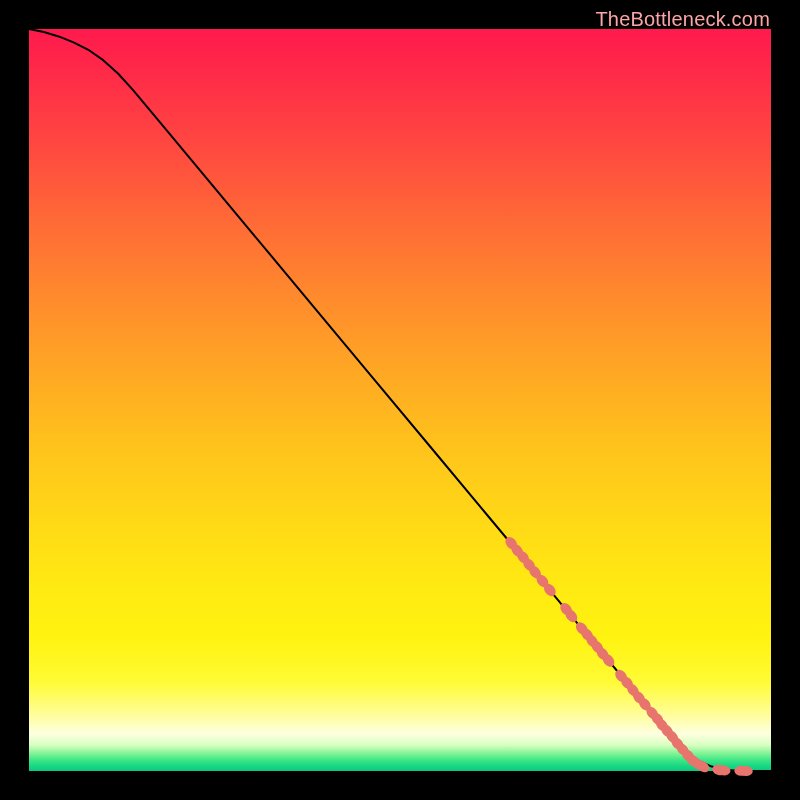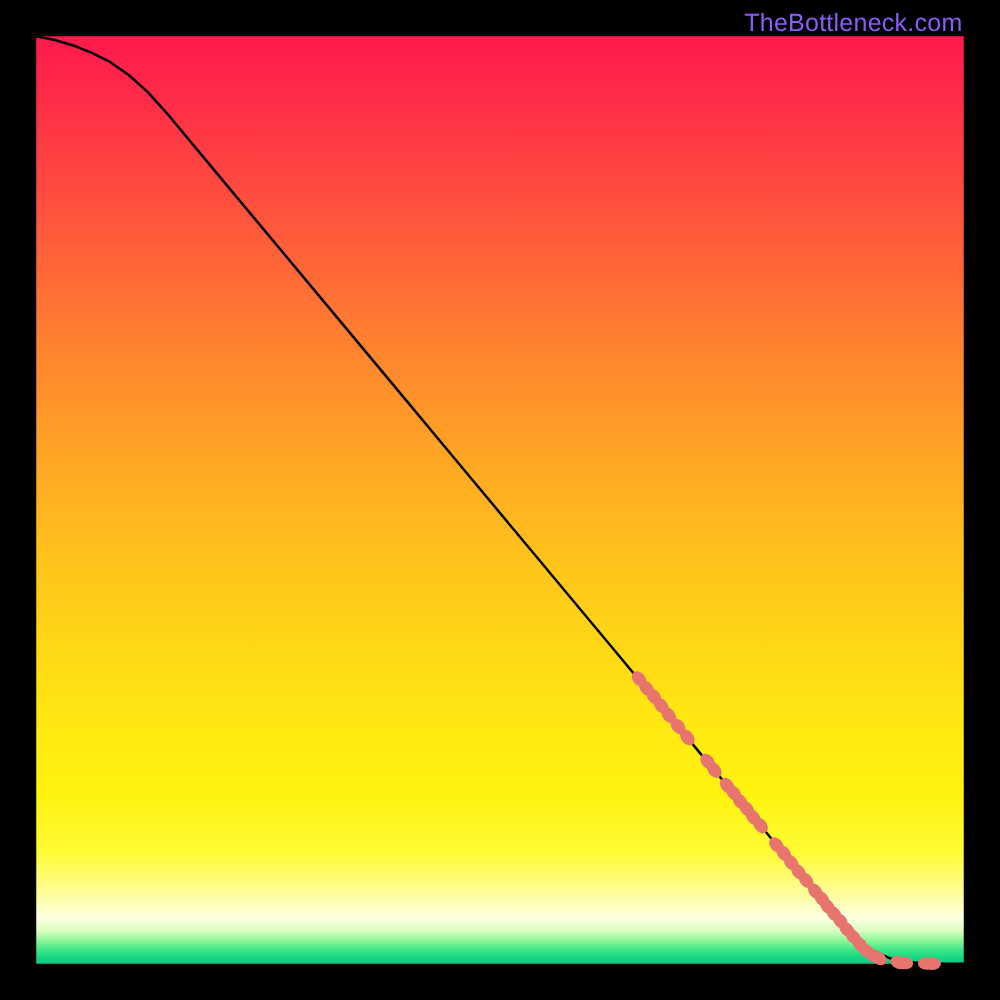--- a/index.html
+++ b/index.html
@@ -43,21 +43,21 @@
       #8cf59a 97.5%,
       #3fe786 98.5%,
       #18d884 99.3%,
       #0fc77f 100%
     );
   }
   .watermark {
     position: absolute;
     top: 8px;
     right: 30px;
-    color: #8b5cf6;
+    color: #fca5a5;
     font-size: 20px;
     letter-spacing: 0.2px;
     user-select: none;
   }
   svg.overlay {
     position: absolute;
     left: 29px;
     top: 29px;
     width: 742px;
     height: 742px;

